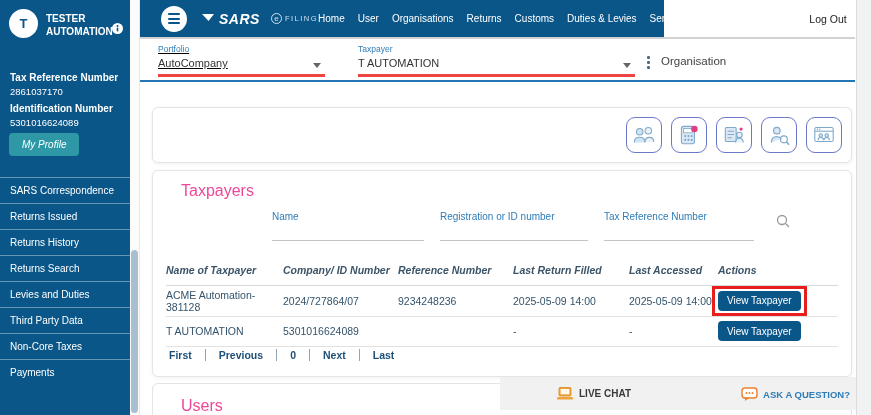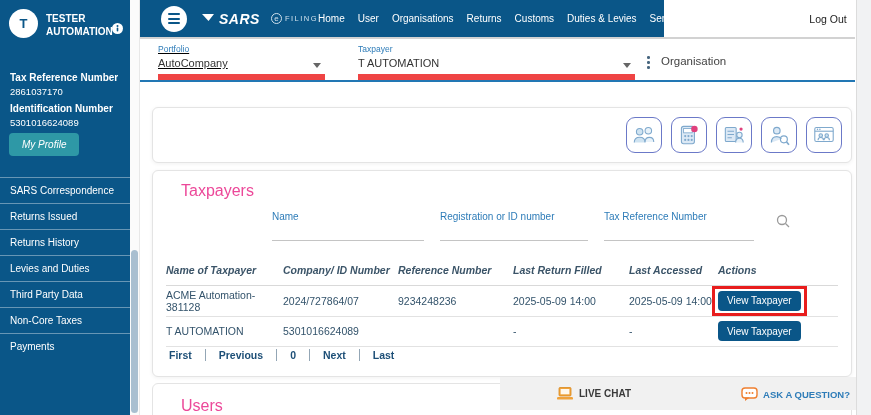--- a/index.html
+++ b/index.html
@@ -51,21 +51,21 @@
             align-items:center; justify-content:center; font-size:10.5px; color:#222; cursor:pointer; background:#fff; }
   .top-divider { position:absolute; left:140px; top:37px; width:715px; height:2px; background:#d2d2d2; }
 
   
   .portfolio-bar { position:absolute; left:140px; top:39px; width:715px; height:43px;
                    background:#fff; border-bottom:2px solid #2277b4; }
   .pf-field { position:absolute; top:5px; }
   .pf-field.f1 { left:18px;text-decoration:underline; }
   .pf-field.f2 { left:218px; }
   .pf-label { font-size:8.5px; color:#2e7cb8; }
-  .pf-select { border-bottom:6px solid #ef4444; padding:3px 14px 5px 0; position:relative;
+  .pf-select { border-bottom:3px solid #ef4444; padding:3px 14px 5px 0; position:relative;
                font-size:11px; color:#333; cursor:pointer; }
   .f1 .pf-select { width:167px; }
   .f2 .pf-select { width:277px; }
   .caret { position:absolute; right:4px; top:9px; width:0; height:0;
            border-left:4px solid transparent; border-right:4px solid transparent; border-top:5px solid #666; }
   .kebab { position:absolute; left:505px; top:15px; display:flex; flex-direction:column; gap:2.5px; cursor:pointer; padding:2px; }
   .kebab i { width:2.5px; height:2.5px; border-radius:50%; background:#47667f; display:block; }
   .org-label { position:absolute; left:521px; top:16px; font-size:11.5px; color:#444; }
 
   
@@ -141,20 +141,21 @@
     <div class="sb-block" style="top:103px">
       <div class="sb-label">Identification Number</div>
       <div class="sb-value">5301016624089</div>
     </div>
     <button class="my-profile">My Profile</button>
 
     <ul class="sb-menu">
       <li>SARS Correspondence</li>
       <li>Returns Issued</li>
       <li>Returns History</li>
+      <li>Returns Search</li>
       <li>Levies and Duties</li>
       <li>Third Party Data</li>
       <li>Non-Core Taxes</li>
       <li>Payments</li>
     </ul>
   </div>
   <div class="sb-scroll">
     <div class="sb-thumb"></div>
   </div>
 

